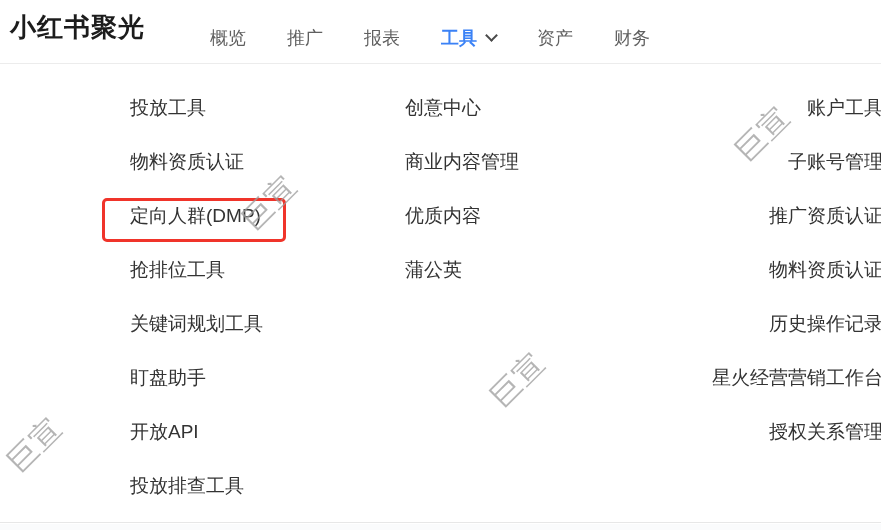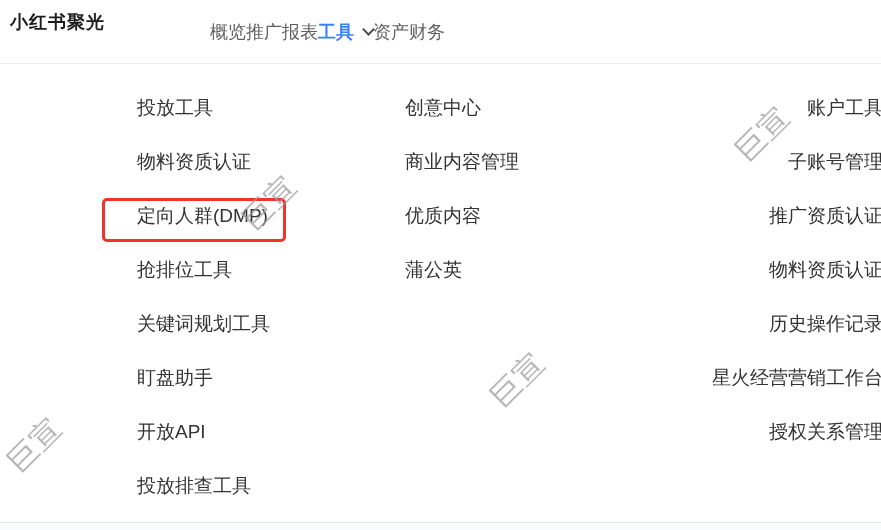--- a/index.html
+++ b/index.html
@@ -19,33 +19,34 @@
     left: 0; top: 0;
     width: 881px;
     height: 64px;
     background: #fff;
     border-bottom: 1px solid #ececec;
   }
   .logo {
     position: absolute;
     left: 10px;
     top: 10px;
-    font-size: 18px;
+    font-size: 26px;
     font-weight: 700;
     letter-spacing: 1px;
     color: #1c1c1c;
     cursor: pointer;
   }
   .nav {
     position: absolute;
     left: 210px;
-    top: 0;
+    top: 6px;
     height: 63px;
     display: flex;
     align-items: center;
+    gap: 41px;
     list-style: none;
   }
   .nav li {
     font-size: 18px;
     color: #606060;
     cursor: pointer;
     display: flex;
     align-items: center;
     white-space: nowrap;
   }
@@ -72,21 +73,21 @@
     height: 459px;
     background: #fff;
     border-bottom: 1px solid #e7e7e7;
   }
   .menu-col {
     position: absolute;
     top: 17px;
     display: flex;
     flex-direction: column;
   }
-  .menu-col.col-1 { left: 137px; }
+  .menu-col.col-1 { left: 130px; }
   .menu-col.col-2 { left: 405px; }
   .menu-col.col-3 { left: 712px; align-items: flex-end; }
   .menu-item {
     height: 54px;
     display: flex;
     align-items: center;
     font-size: 19px;
     color: #333;
     white-space: nowrap;
     cursor: pointer;

